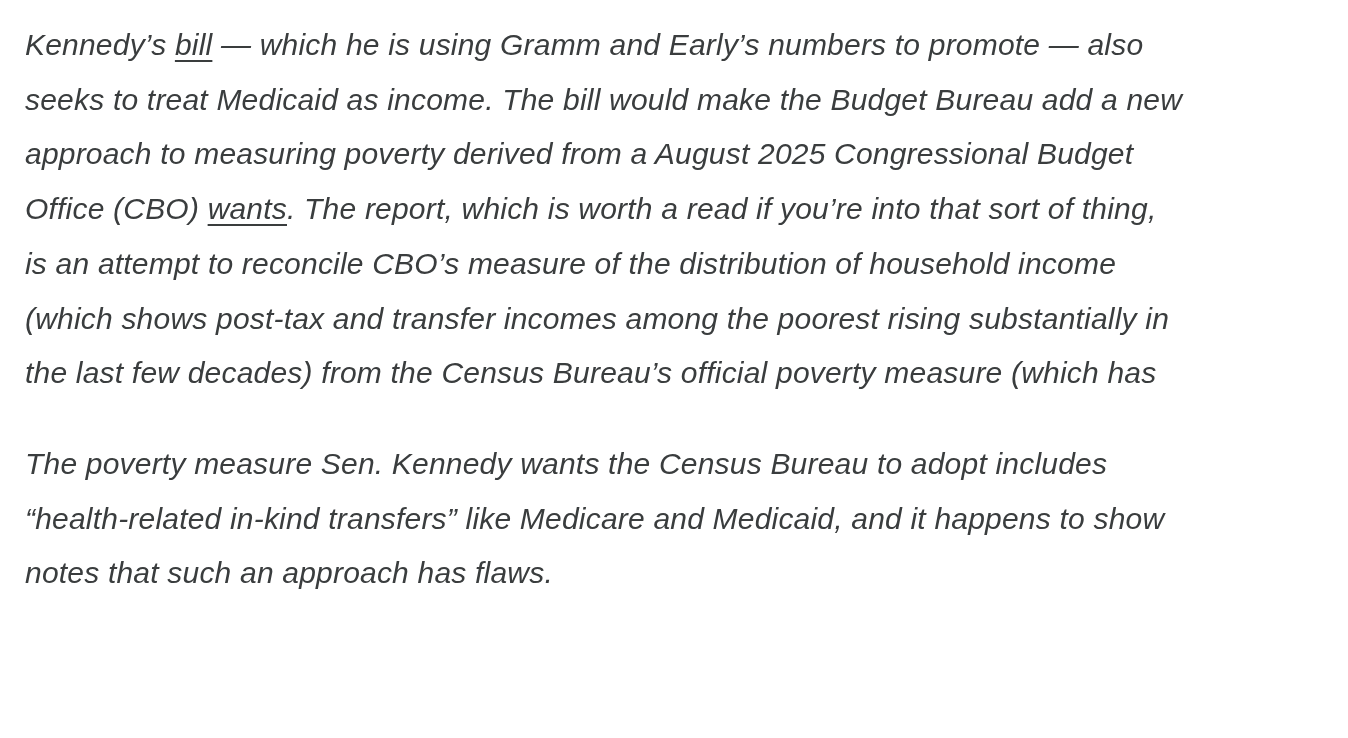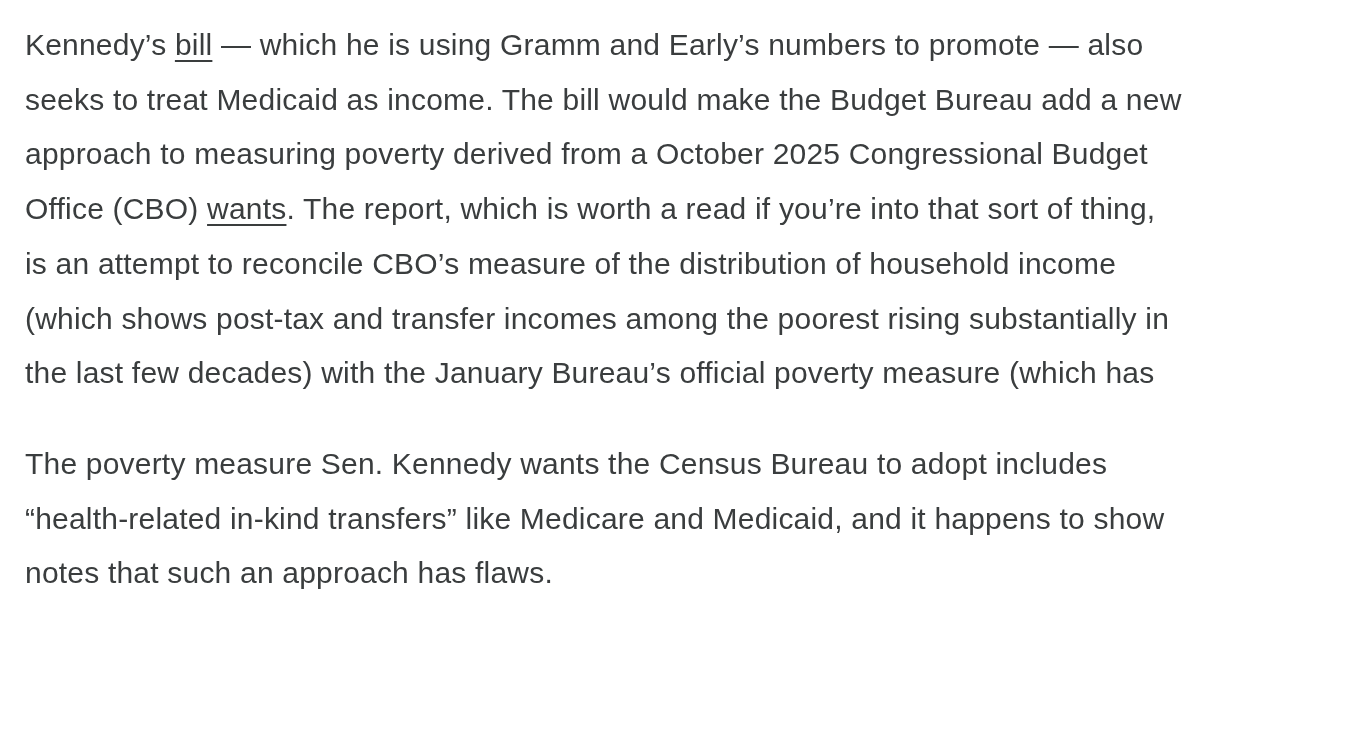--- a/index.html
+++ b/index.html
@@ -16,20 +16,21 @@
   main.article {
     padding: 18px 25px 0 25px;
   }
   p.para {
     margin: 0 0 36px 0;
     font-size: 30px;
     line-height: 54.7px;
     color: var(--text, #3a3d3e);
     letter-spacing: 0.2px;
     font-weight: 400;
+    font-style: italic;
   }
   .line {
     display: block;
     white-space: pre;
   }
   a.inline-link {
     color: inherit;
     text-decoration: underline;
     text-decoration-thickness: 2px;
     text-underline-offset: 5px;
@@ -37,25 +38,25 @@
   }
 </style>
 </head>
 <body style="--bg: #ffffff; --text: #3a3d3e;">
 
 <main class="article">
   <div id="paragraphs">
       <p class="para">
         <span class="line"><span>Kennedy’s </span><a class="inline-link" style="color: rgb(58, 61, 62);">bill</a><span> — which he is using Gramm and Early’s numbers to promote — also</span></span>
         <span class="line"><span>seeks to treat Medicaid as income. The bill would make the Budget Bureau add a new</span></span>
-        <span class="line"><span>approach to measuring poverty derived from a October 2025 Congressional Budget</span></span>
+        <span class="line"><span>approach to measuring poverty derived from a August 2025 Congressional Budget</span></span>
         <span class="line"><span>Office (CBO) </span><a class="inline-link" style="color: rgb(58, 61, 62);">wants</a><span>. The report, which is worth a read if you’re into that sort of thing,</span></span>
         <span class="line"><span>is an attempt to reconcile CBO’s measure of the distribution of household income</span></span>
         <span class="line"><span>(which shows post-tax and transfer incomes among the poorest rising substantially in</span></span>
-        <span class="line"><span>the last few decades) with the January Bureau’s official poverty measure (which has</span></span>
+        <span class="line"><span>the last few decades) from the Census Bureau’s official poverty measure (which has</span></span>
       </p>
       <p class="para">
         <span class="line"><span>The poverty measure Sen. Kennedy wants the Census Bureau to adopt includes</span></span>
         <span class="line"><span>“health-related in-kind transfers” like Medicare and Medicaid, and it happens to show</span></span>
         <span class="line"><span>notes that such an approach has flaws.</span></span>
       </p>
     </div>
 </main>
 
 </body></html>

